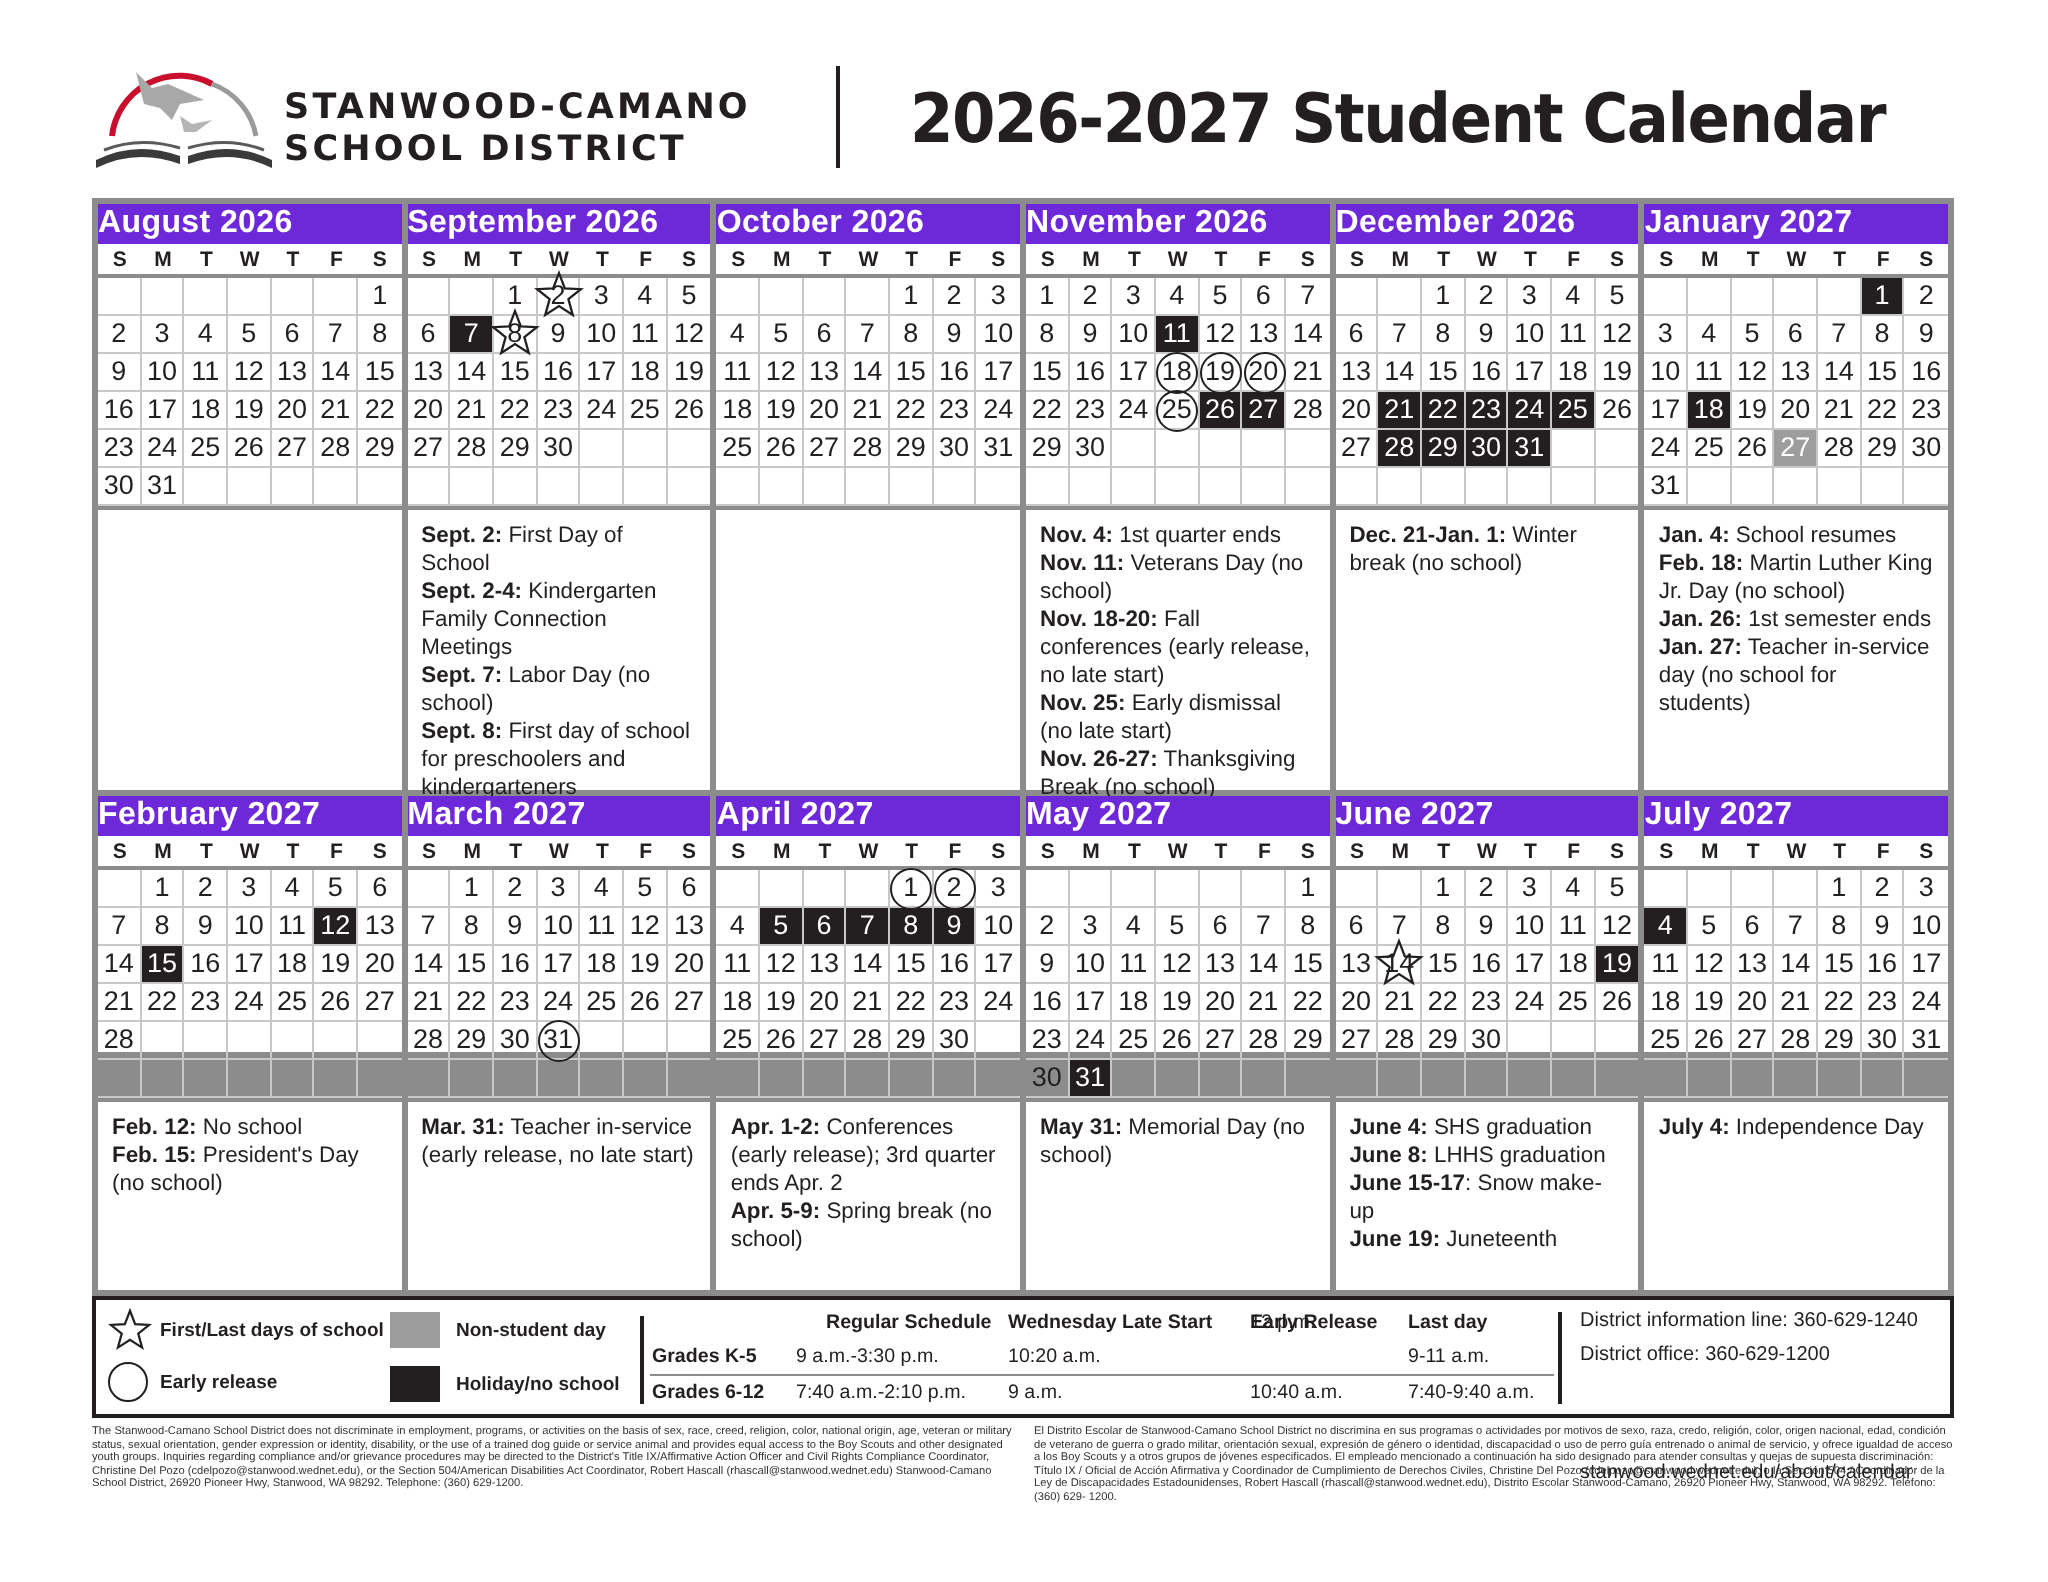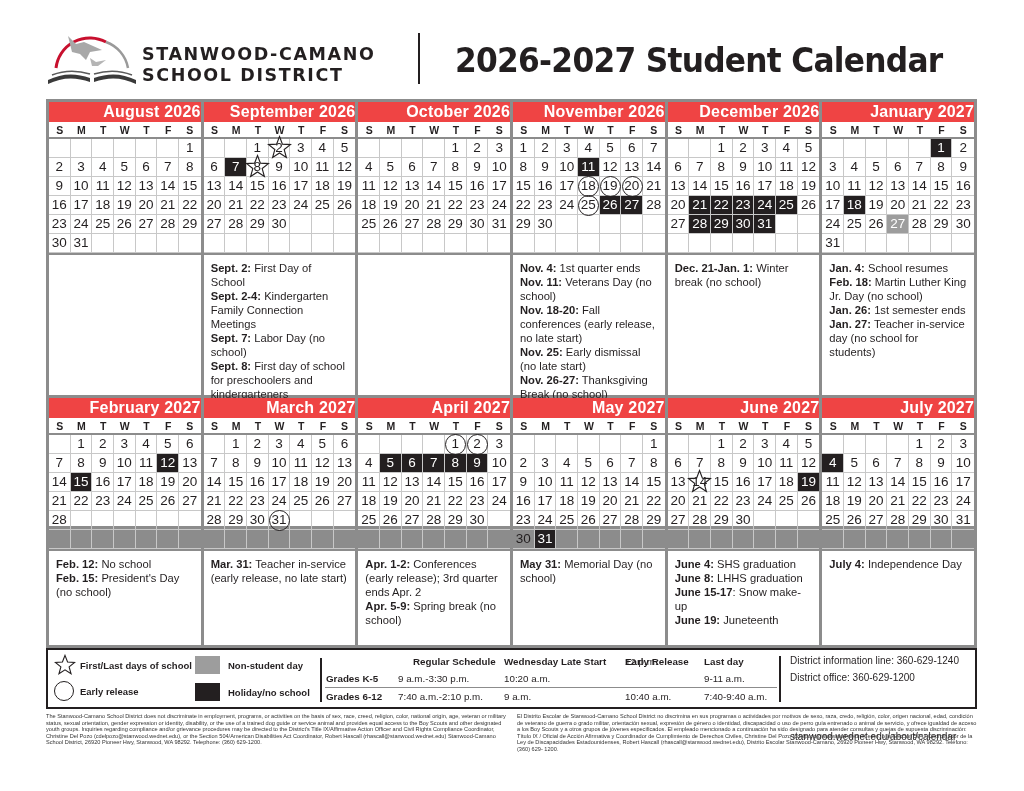--- a/index.html
+++ b/index.html
@@ -15,21 +15,21 @@
 
   
   .frame { position: absolute; left: 46px; top: 99px; width: 931px; height: 549px; border: 3px solid #8c8c8c; background: #8c8c8c; }
   .row { position: absolute; left: 0; width: 925px; display: flex; gap: 3px; }
   .row.top { top: 0; height: 150px; }
   .row.top-notes { top: 153px; height: 140px; border-radius: 17px; }
   .row.bot { top: 296px; height: 128px; }
   .row.bot-notes { top: 449px; height: 94px; }
 
   .month { flex: 1; background: #fff; display: flex; flex-direction: column; }
-  .month-title { background: #ef4444; color: #fff; font-weight: bold; font-size: 16px; text-align: right; height: 20px; line-height: 20px; letter-spacing: 0.2px; }
+  .month-title { background: #6d28d9; color: #fff; font-weight: bold; font-size: 16px; text-align: left; height: 20px; line-height: 20px; letter-spacing: 0.2px; }
   .dow-row { display: grid; grid-template-columns: repeat(7, 1fr); height: 17px; border-bottom: 2px solid #8c8c8c; }
   .dow { font-weight: bold; font-size: 10.5px; text-align: center; line-height: 17px; }
   .weeks { display: grid; grid-template-columns: repeat(7, 1fr); grid-template-rows: repeat(6, 1fr); flex: 1; }
   .day { position: relative; font-size: 13.5px; text-align: center; line-height: 18px; border-right: 1px solid #c8c8c8; border-bottom: 1px solid #c8c8c8; color: #231f20; }
   .day:nth-child(7n) { border-right: none; }
   .day.holiday { background: #231f20; color: #fff; }
   .day.nonstudent { background: #9d9d9d; color: #fff; }
   .day.early::before { content: ""; position: absolute; left: 50%; top: 50%; width: 19px; height: 19px; margin-left: -10px; margin-top: -10px; border: 1.3px solid #231f20; border-radius: 50%; }
   .day.star svg { position: absolute; left: 50%; top: 50%; width: 25px; height: 25px; margin-left: -12.5px; margin-top: -13.5px; }
   .day .num { position: relative; }

